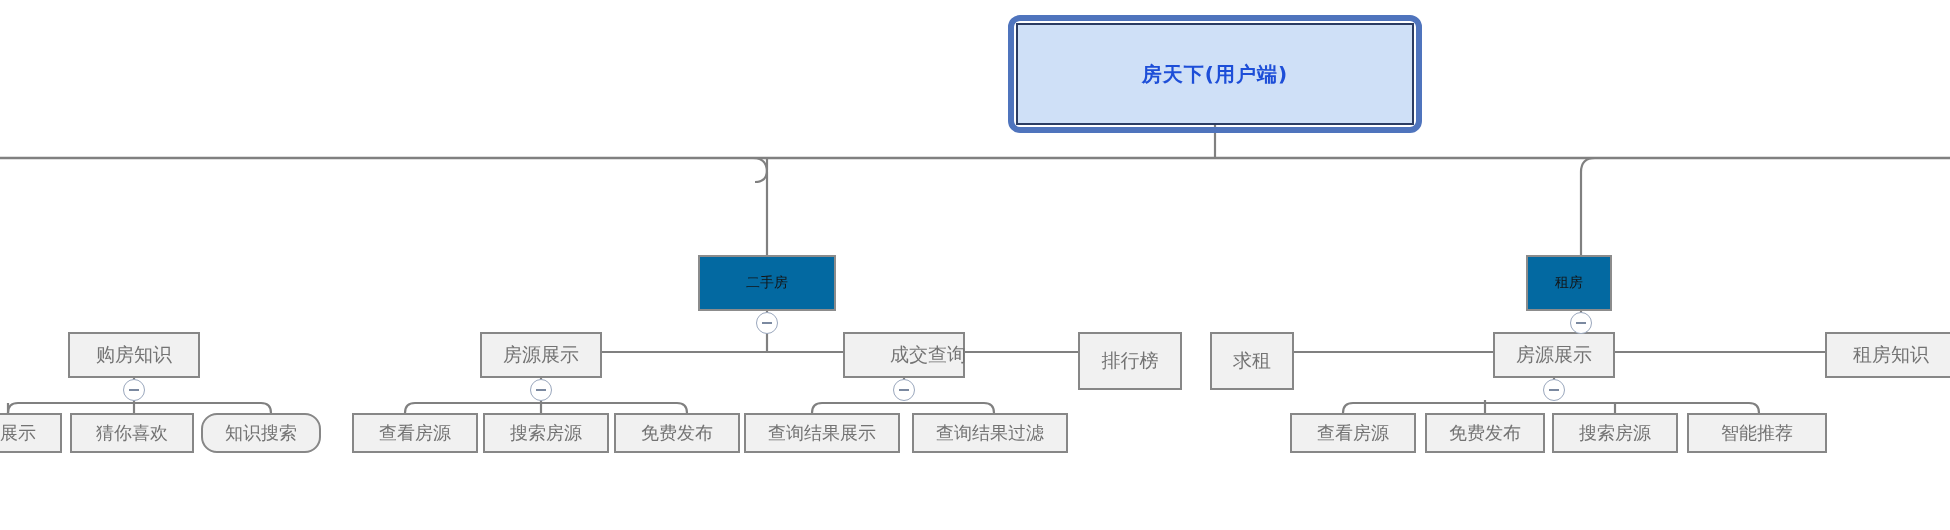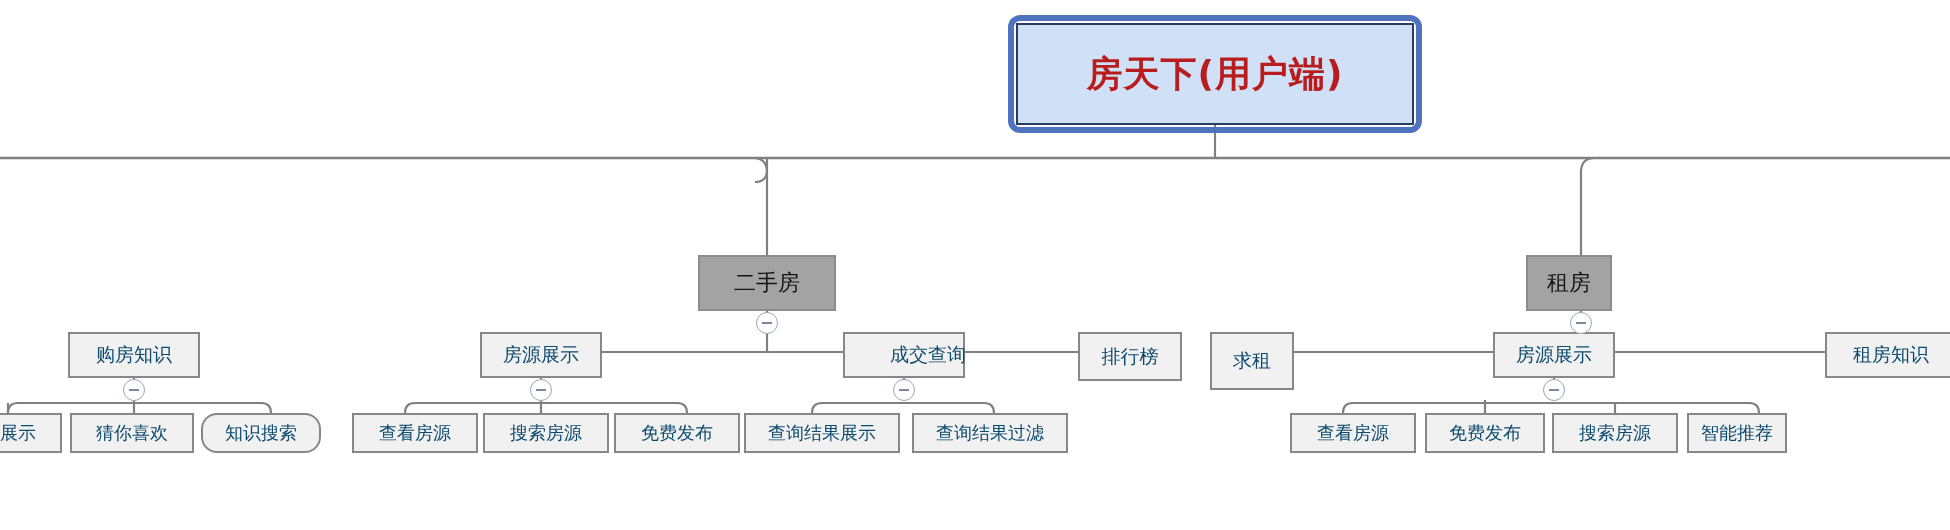--- a/index.html
+++ b/index.html
@@ -32,50 +32,50 @@
 
   
   .node {
     position: absolute;
     box-sizing: border-box;
     display: flex;
     align-items: center;
     justify-content: center;
     text-align: center;
     white-space: nowrap;
-    color: #0c4a6e;
+    color: #737373;
     background: #f1f1f1;
     border: 2px solid #878787;
     z-index: 5;
   }
 
   
   .node.root {
     background: #cfe0f7;
     border: 2px solid #2b3c63;
-    font-size: 36px;
+    font-size: 20px;
     font-weight: bold;
     letter-spacing: 1px;
-    color: #b91c1c;
+    color: #1d4ed8;
     z-index: 7;
   }
   .root-frame {
     position: absolute;
     box-sizing: border-box;
     border: 6px solid #4f74bd;
     border-radius: 12px;
     background: transparent;
     z-index: 6;
   }
 
   
   .node.lvl2 {
-    background: #a3a3a3;
+    background: #0369a1;
     border: 2px solid #8c8c8c;
-    font-size: 22px;
+    font-size: 14px;
     color: #141414;
   }
 
   
   .node.lvl3 {
     background: #f1f1f1;
     border: 2px solid #878787;
     font-size: 19px;
   }
 
@@ -191,34 +191,34 @@
         <span class="bar"></span>
       </div>
       <div class="node lvl3" style="left: 480px; top: 332px; width: 122px; height: 46px;">房源展示</div>
       <div class="collapse-toggle" style="left: 530px; top: 379px;">
         <span class="bar"></span>
       </div>
       <div class="node lvl3" style="left: 843px; top: 332px; width: 122px; height: 46px; padding-left: 48px;">成交查询</div>
       <div class="collapse-toggle" style="left: 893px; top: 379px;">
         <span class="bar"></span>
       </div>
-      <div class="node lvl3" style="left: 1078px; top: 332px; width: 104px; height: 49px;">排行榜</div>
+      <div class="node lvl3" style="left: 1078px; top: 332px; width: 104px; height: 58px;">排行榜</div>
       <div class="node lvl3" style="left: 1210px; top: 332px; width: 84px; height: 58px;">求租</div>
       <div class="node lvl3" style="left: 1493px; top: 332px; width: 122px; height: 46px;">房源展示</div>
       <div class="collapse-toggle" style="left: 1543px; top: 379px;">
         <span class="bar"></span>
       </div>
       <div class="node lvl3" style="left: 1825px; top: 332px; width: 132px; height: 46px;">租房知识</div>
       <div class="node lvl4" style="left: -26px; top: 413px; width: 88px; height: 40px;">展示</div>
       <div class="node lvl4" style="left: 70px; top: 413px; width: 124px; height: 40px;">猜你喜欢</div>
       <div class="node lvl4" style="left: 201px; top: 413px; width: 120px; height: 40px; border-radius: 16px;">知识搜索</div>
       <div class="node lvl4" style="left: 352px; top: 413px; width: 126px; height: 40px;">查看房源</div>
       <div class="node lvl4" style="left: 483px; top: 413px; width: 126px; height: 40px;">搜索房源</div>
       <div class="node lvl4" style="left: 614px; top: 413px; width: 126px; height: 40px;">免费发布</div>
       <div class="node lvl4" style="left: 744px; top: 413px; width: 156px; height: 40px;">查询结果展示</div>
       <div class="node lvl4" style="left: 912px; top: 413px; width: 156px; height: 40px;">查询结果过滤</div>
       <div class="node lvl4" style="left: 1290px; top: 413px; width: 126px; height: 40px;">查看房源</div>
       <div class="node lvl4" style="left: 1425px; top: 413px; width: 120px; height: 40px;">免费发布</div>
       <div class="node lvl4" style="left: 1552px; top: 413px; width: 126px; height: 40px;">搜索房源</div>
-      <div class="node lvl4" style="left: 1687px; top: 413px; width: 100px; height: 40px;">智能推荐</div>
+      <div class="node lvl4" style="left: 1687px; top: 413px; width: 140px; height: 40px;">智能推荐</div>
     </div>
 
 </div>
 
 </body></html>

